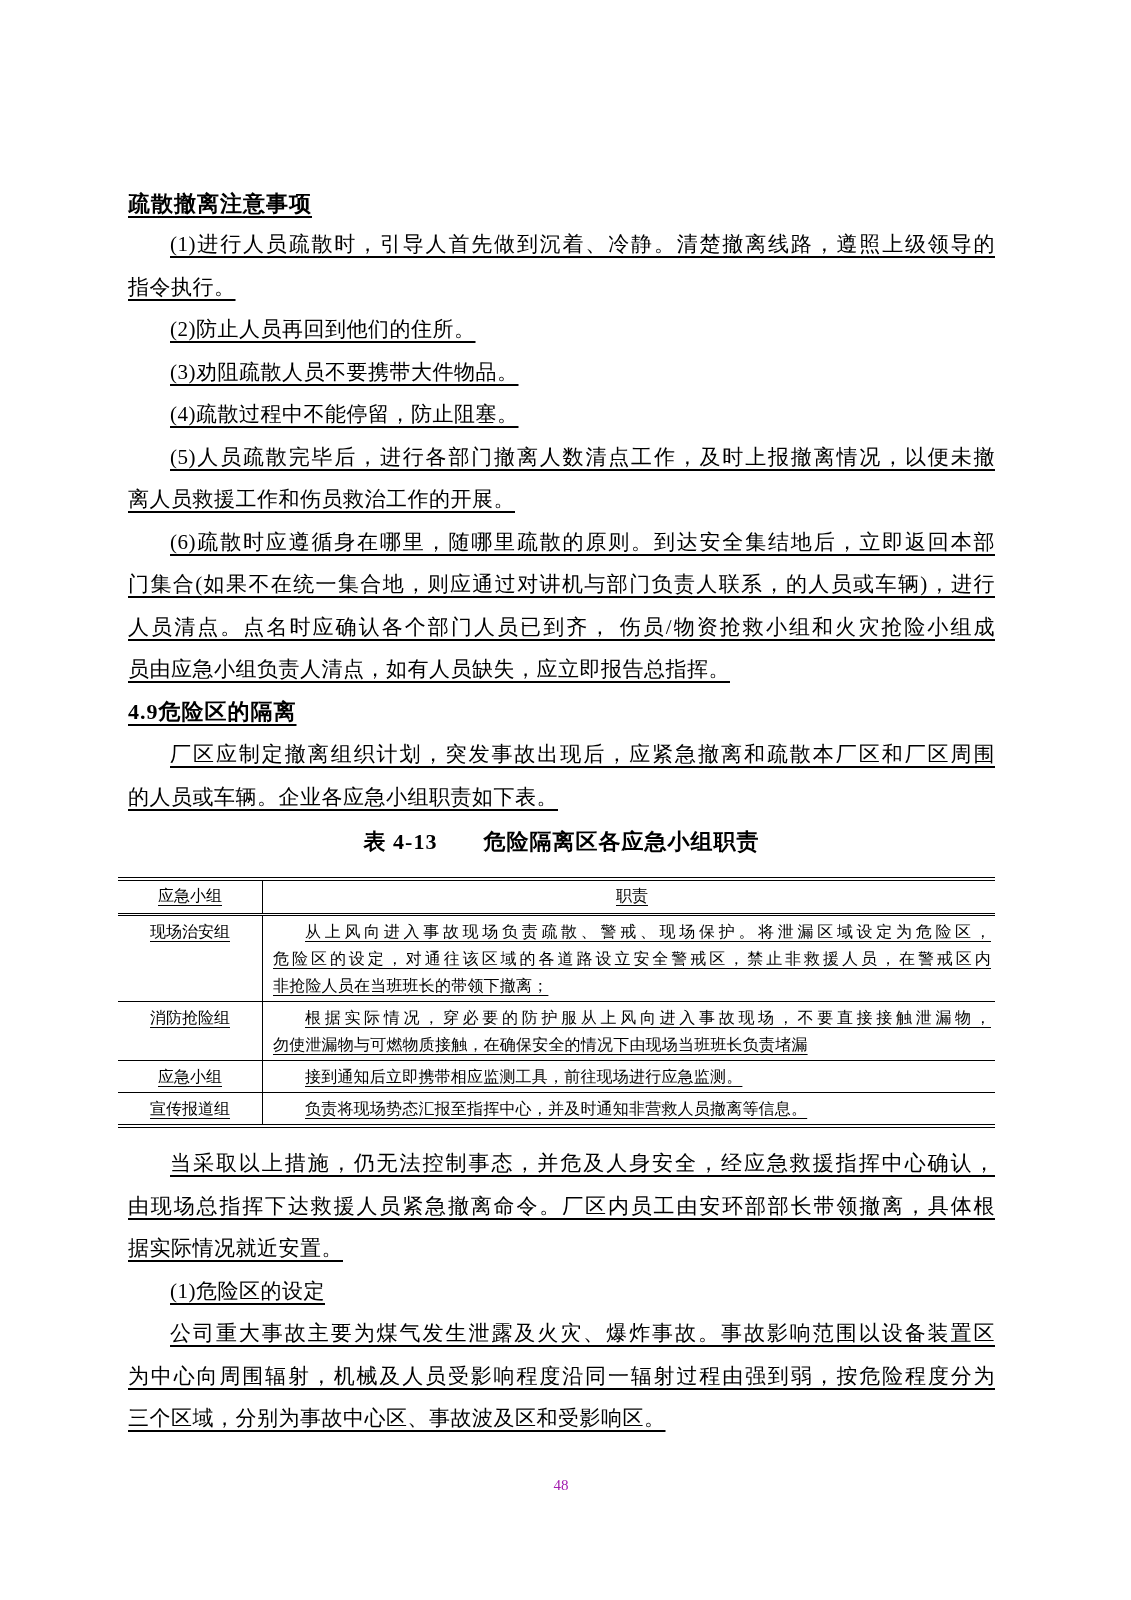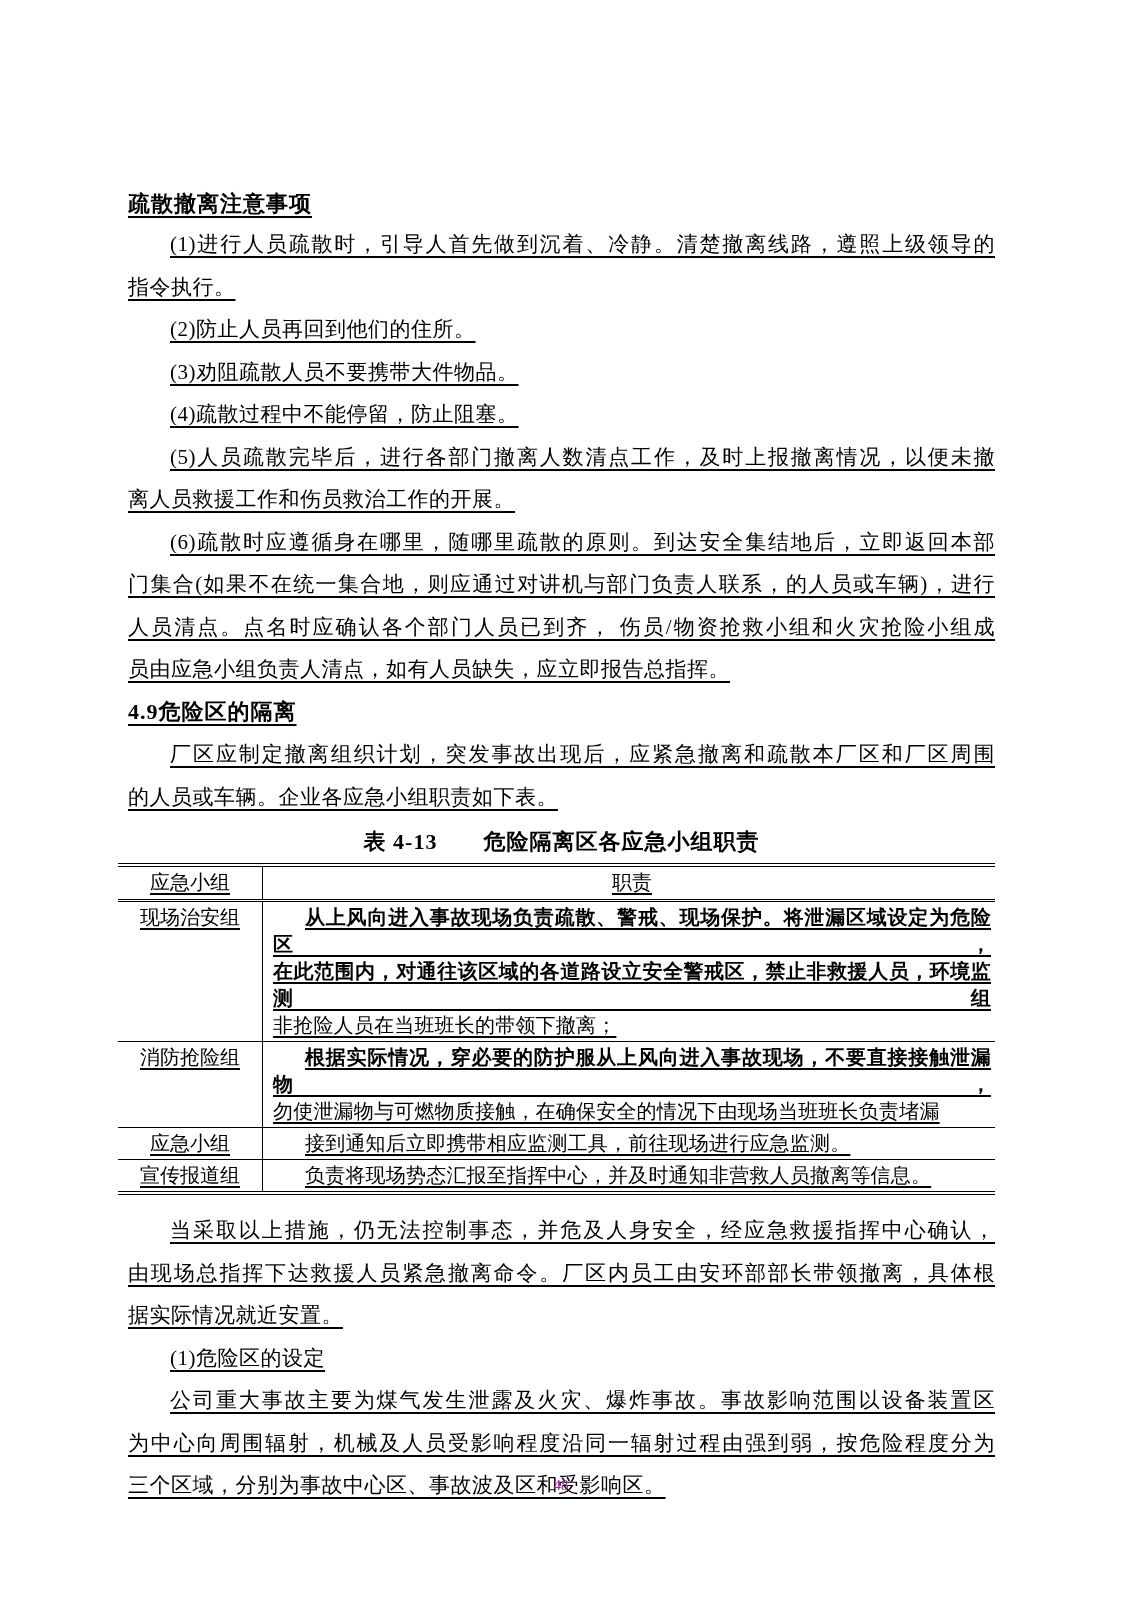--- a/index.html
+++ b/index.html
@@ -36,39 +36,39 @@
   }
   .ind{text-indent:42px;}
   .fill{white-space:normal;text-align:justify;text-align-last:justify;}
   
   .tbl-title{
     margin-top:6px;height:36px;line-height:36px;text-align:center;
     font-size:22px;font-weight:bold;letter-spacing:1px;
   }
   .tbl-title .gap{display:inline-block;width:46px;}
   .main-table{
-    margin-top:3px;margin-left:-10px;width:877px;box-sizing:border-box;
+    margin-top:17px;margin-left:-10px;width:877px;box-sizing:border-box;
     border-top:4px double #000;border-bottom:4px double #000;
-    font-size:20px;
+    font-size:16px;
   }
   .trow{display:flex;border-bottom:1.5px solid #000;}
   .trow.header{border-bottom:3px double #000;}
   .trow.last{border-bottom:none;}
   .gcell{
     width:145px;box-sizing:border-box;border-right:1.5px solid #000;
     text-align:center;padding-top:2px;
     text-decoration:underline;text-underline-offset:4px;line-height:27px;
   }
   .dcell{flex:1;box-sizing:border-box;padding:2px 4px 2px 10px;}
   .dline{
     line-height:27px;text-decoration:underline;text-underline-offset:4px;
     white-space:nowrap;letter-spacing:0.2px;
   }
   .dline.first{text-indent:32px;}
-  .dline.fillt{white-space:normal;text-align:justify;text-align-last:justify;font-weight:bold;}
+  .dline.fillt{white-space:normal;text-align:justify;text-align-last:justify;}
   .hcell-label{text-decoration:underline;text-underline-offset:4px;}
   .trow.header .gcell,.trow.header .dcell{
     text-align:center;line-height:30px;padding-top:0;
   }
   
   .page-number{
     position:absolute;top:1477px;left:0;width:1122px;text-align:center;
     font-size:15px;color:#a21caf;font-family:"Liberation Serif","DejaVu Serif",serif;
   }
 </style>
@@ -105,21 +105,21 @@
 
     <div class="main-table">
       <div class="trow header">
         <div class="gcell"><span class="hcell-label">应急小组</span></div>
         <div class="dcell"><span class="hcell-label">职责</span></div>
       </div>
       <div class="trow">
         <div class="gcell">现场治安组</div>
         <div class="dcell">
           <div class="dline first fillt">从上风向进入事故现场负责疏散、警戒、现场保护。将泄漏区域设定为危险区，</div>
-          <div class="dline fillt">在此范围内，对通往该区域的各道路设立安全警戒区，禁止非救援人员，环境监测组</div>
+          <div class="dline fillt">危险区的设定，对通往该区域的各道路设立安全警戒区，禁止非救援人员，在警戒区内</div>
           <div class="dline">非抢险人员在当班班长的带领下撤离；</div>
         </div>
       </div>
       <div class="trow">
         <div class="gcell">消防抢险组</div>
         <div class="dcell">
           <div class="dline first fillt">根据实际情况，穿必要的防护服从上风向进入事故现场，不要直接接触泄漏物，</div>
           <div class="dline">勿使泄漏物与可燃物质接触，在确保安全的情况下由现场当班班长负责堵漏</div>
         </div>
       </div>

